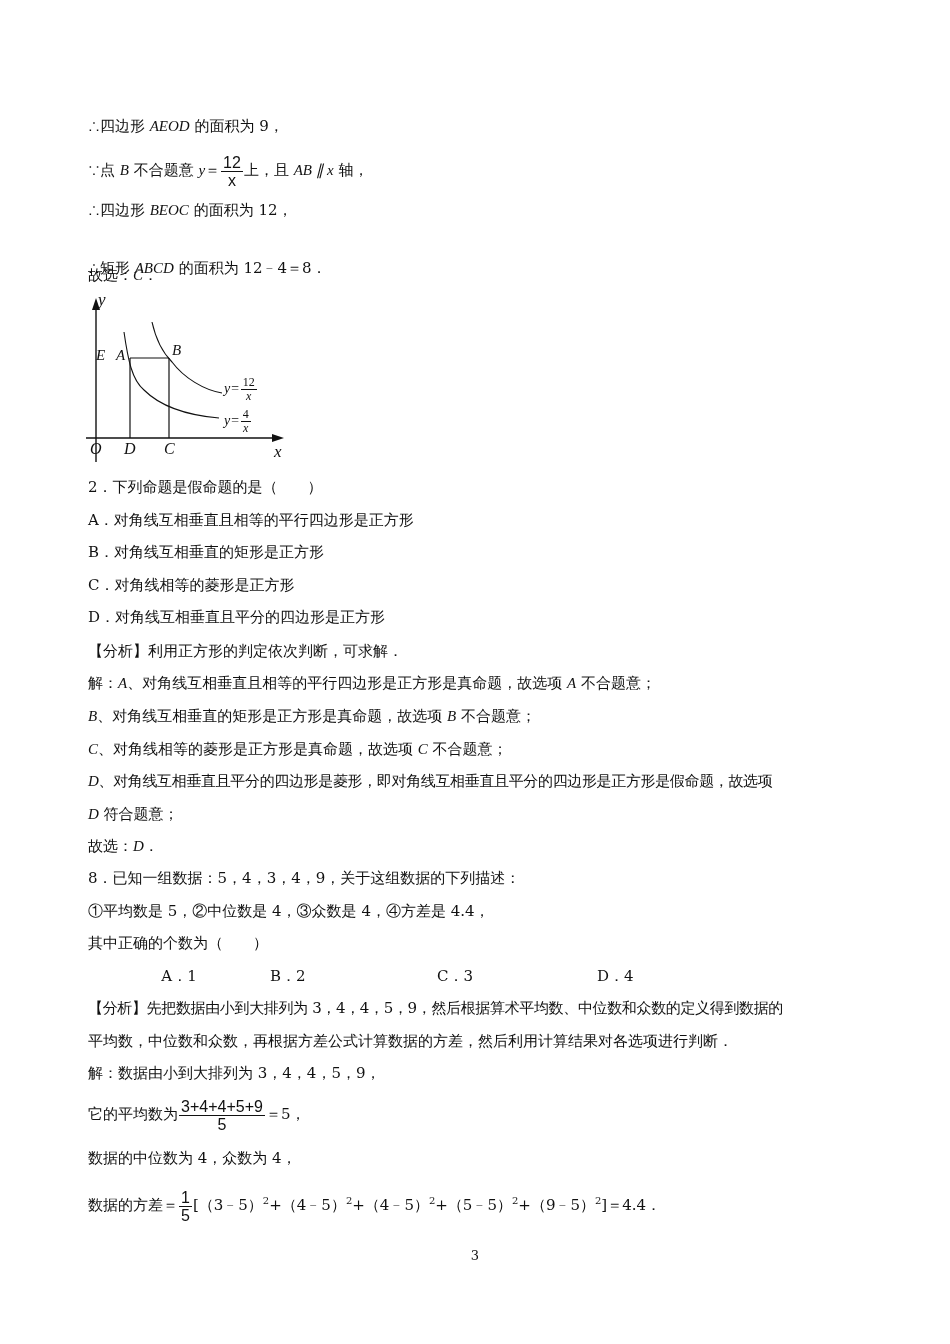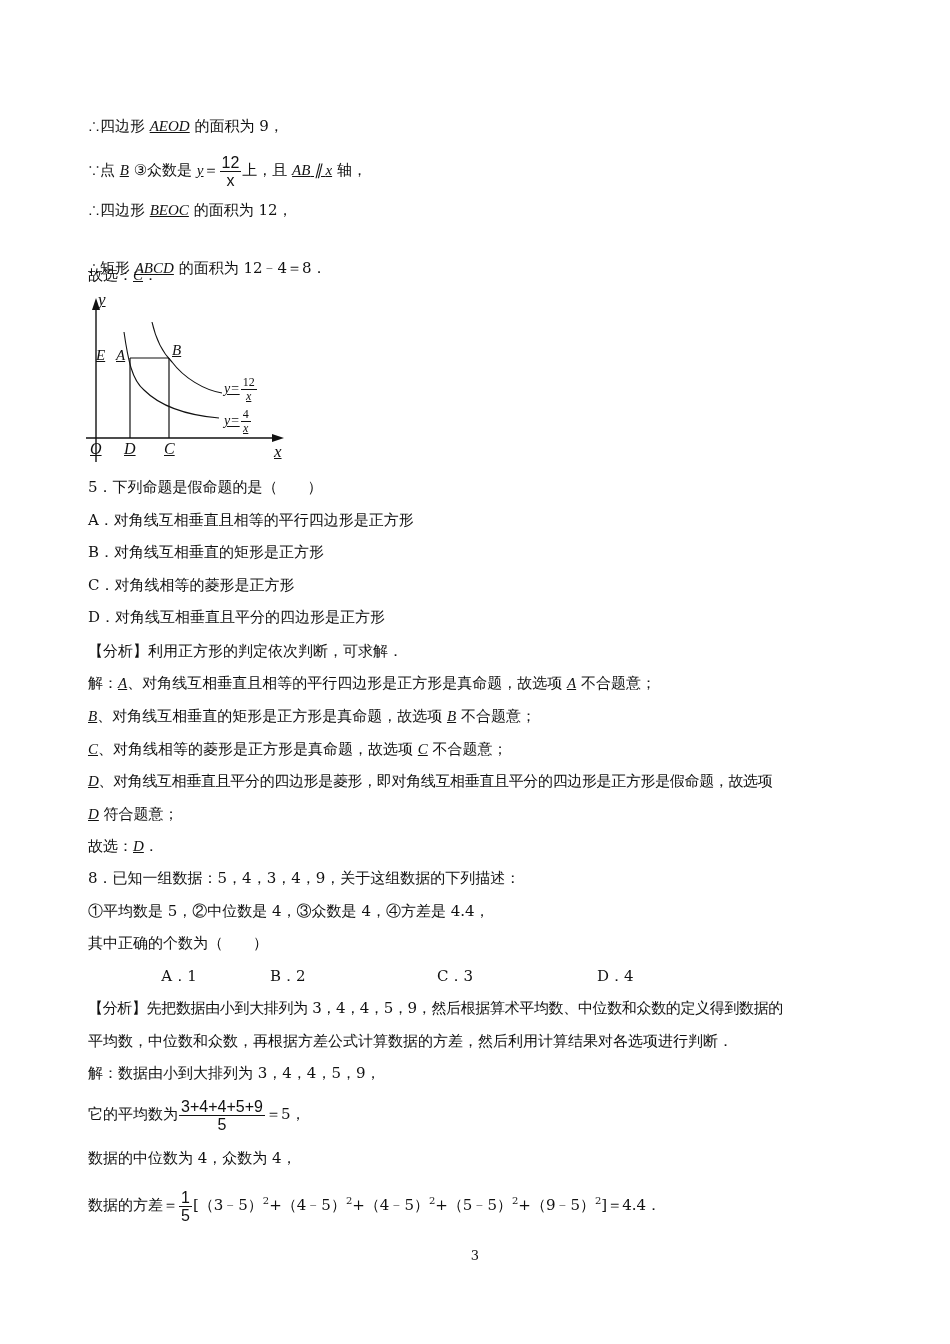--- a/index.html
+++ b/index.html
@@ -6,21 +6,21 @@
   body {
     width: 950px; height: 1344px; position: relative; overflow: hidden;
     font-family: "DejaVu Serif", "Liberation Serif", serif;
     color: #111;
   }
   .page { position: absolute; left: 0; top: 0; width: 950px; height: 1344px; }
   .line {
     position: absolute; left: 88px; font-size: 15px; line-height: 20px;
     white-space: nowrap;
   }
-  .it { font-style: italic; font-family: "Liberation Serif", serif; text-decoration: underline; }
+  .it { font-style: italic; font-family: "Liberation Serif", serif; }
   .frac {
     display: inline-block; vertical-align: middle; text-align: center;
     font-family: "Liberation Sans", sans-serif; margin: 0 1px;
   }
   .frac .num { display: block; border-bottom: 1.3px solid #111; padding: 0 2px; line-height: 17px; font-size: 16px; }
   .frac .den { display: block; line-height: 17px; font-size: 16px; }
   .opt { display: inline-block; }
   .sup { font-size: 10px; vertical-align: 6px; }
   .figure { position: absolute; left: 84px; top: 290px; }
   .page-number { position: absolute; left: 0; width: 950px; top: 1248px; text-align: center; font-size: 13px; }
@@ -28,21 +28,21 @@
 </head>
 <body>
 
 <div class="page">
 
   <div class="line" style="top:116px;">
     <span>∴四边形 </span><span class="it">AEOD</span><span> 的面积为 9，</span>
   </div>
 
   <div class="line" style="top:150px; line-height:40px;">
-    <span>∵点 </span><span class="it">B</span><span> ③众数是 </span><span class="it">y</span><span>＝</span><span class="frac"><span class="num">12</span><span class="den">x</span></span><span>上，且 </span><span class="it">AB</span><span class="it"> ∥ </span><span class="it">x</span><span> 轴，</span>
+    <span>∵点 </span><span class="it">B</span><span> 不合题意 </span><span class="it">y</span><span>＝</span><span class="frac"><span class="num">12</span><span class="den">x</span></span><span>上，且 </span><span class="it">AB</span><span class="it"> ∥ </span><span class="it">x</span><span> 轴，</span>
   </div>
 
   <div class="line" style="top:200px;">
     <span>∴四边形 </span><span class="it">BEOC</span><span> 的面积为 12，</span>
   </div>
 
   <div class="line" style="top:242px;margin-top:16px;">
     <span>∴矩形 </span><span class="it">ABCD</span><span> 的面积为 12﹣4＝8．</span>
   </div>
 
@@ -75,21 +75,21 @@
     <span class="it" style="position:absolute; left:40px; top:150px; font-size:16px;">D</span>
     <span class="it" style="position:absolute; left:80px; top:150px; font-size:16px;">C</span>
     <span style="position:absolute; left:140px; top:86px; font-size:14px; font-family:'Liberation Serif',serif;">
       <span class="it">y=</span><span class="frac" style="font-family:'Liberation Serif',serif;"><span class="num" style="font-size:12px;line-height:13px;">12</span><span class="den it" style="font-size:12px;line-height:13px;">x</span></span>
     </span>
     <span style="position:absolute; left:140px; top:118px; font-size:14px; font-family:'Liberation Serif',serif;">
       <span class="it">y=</span><span class="frac" style="font-family:'Liberation Serif',serif;"><span class="num" style="font-size:12px;line-height:13px;">4</span><span class="den it" style="font-size:12px;line-height:13px;">x</span></span>
     </span>
   </div>
 
-  <div class="line" style="top:477px;">5．下列命题是假命题的是（　　）</div>
+  <div class="line" style="top:477px;">2．下列命题是假命题的是（　　）</div>
   <div class="line" style="top:510px;"><span>A．</span><span>对角线互相垂直且相等的平行四边形是正方形</span></div>
   <div class="line" style="top:542px;"><span>B．</span><span>对角线互相垂直的矩形是正方形</span></div>
   <div class="line" style="top:575px;"><span>C．</span><span>对角线相等的菱形是正方形</span></div>
   <div class="line" style="top:607px;"><span>D．</span><span>对角线互相垂直且平分的四边形是正方形</span></div>
 
   <div class="line" style="top:641px;">【分析】利用正方形的判定依次判断，可求解．</div>
 
   <div class="line" style="top:673px;"><span>解：</span><span class="it">A</span><span>、对角线互相垂直且相等的平行四边形是正方形是真命题，故选项 </span><span class="it">A</span><span> 不合题意；</span></div>
   <div class="line" style="top:706px;"><span class="it">B</span><span>、对角线互相垂直的矩形是正方形是真命题，故选项 </span><span class="it">B</span><span> 不合题意；</span></div>
   <div class="line" style="top:771px; letter-spacing:-0.35px;"><span class="it">D</span><span>、对角线互相垂直且平分的四边形是菱形，即对角线互相垂直且平分的四边形是正方形是假命题，故选项</span></div>

